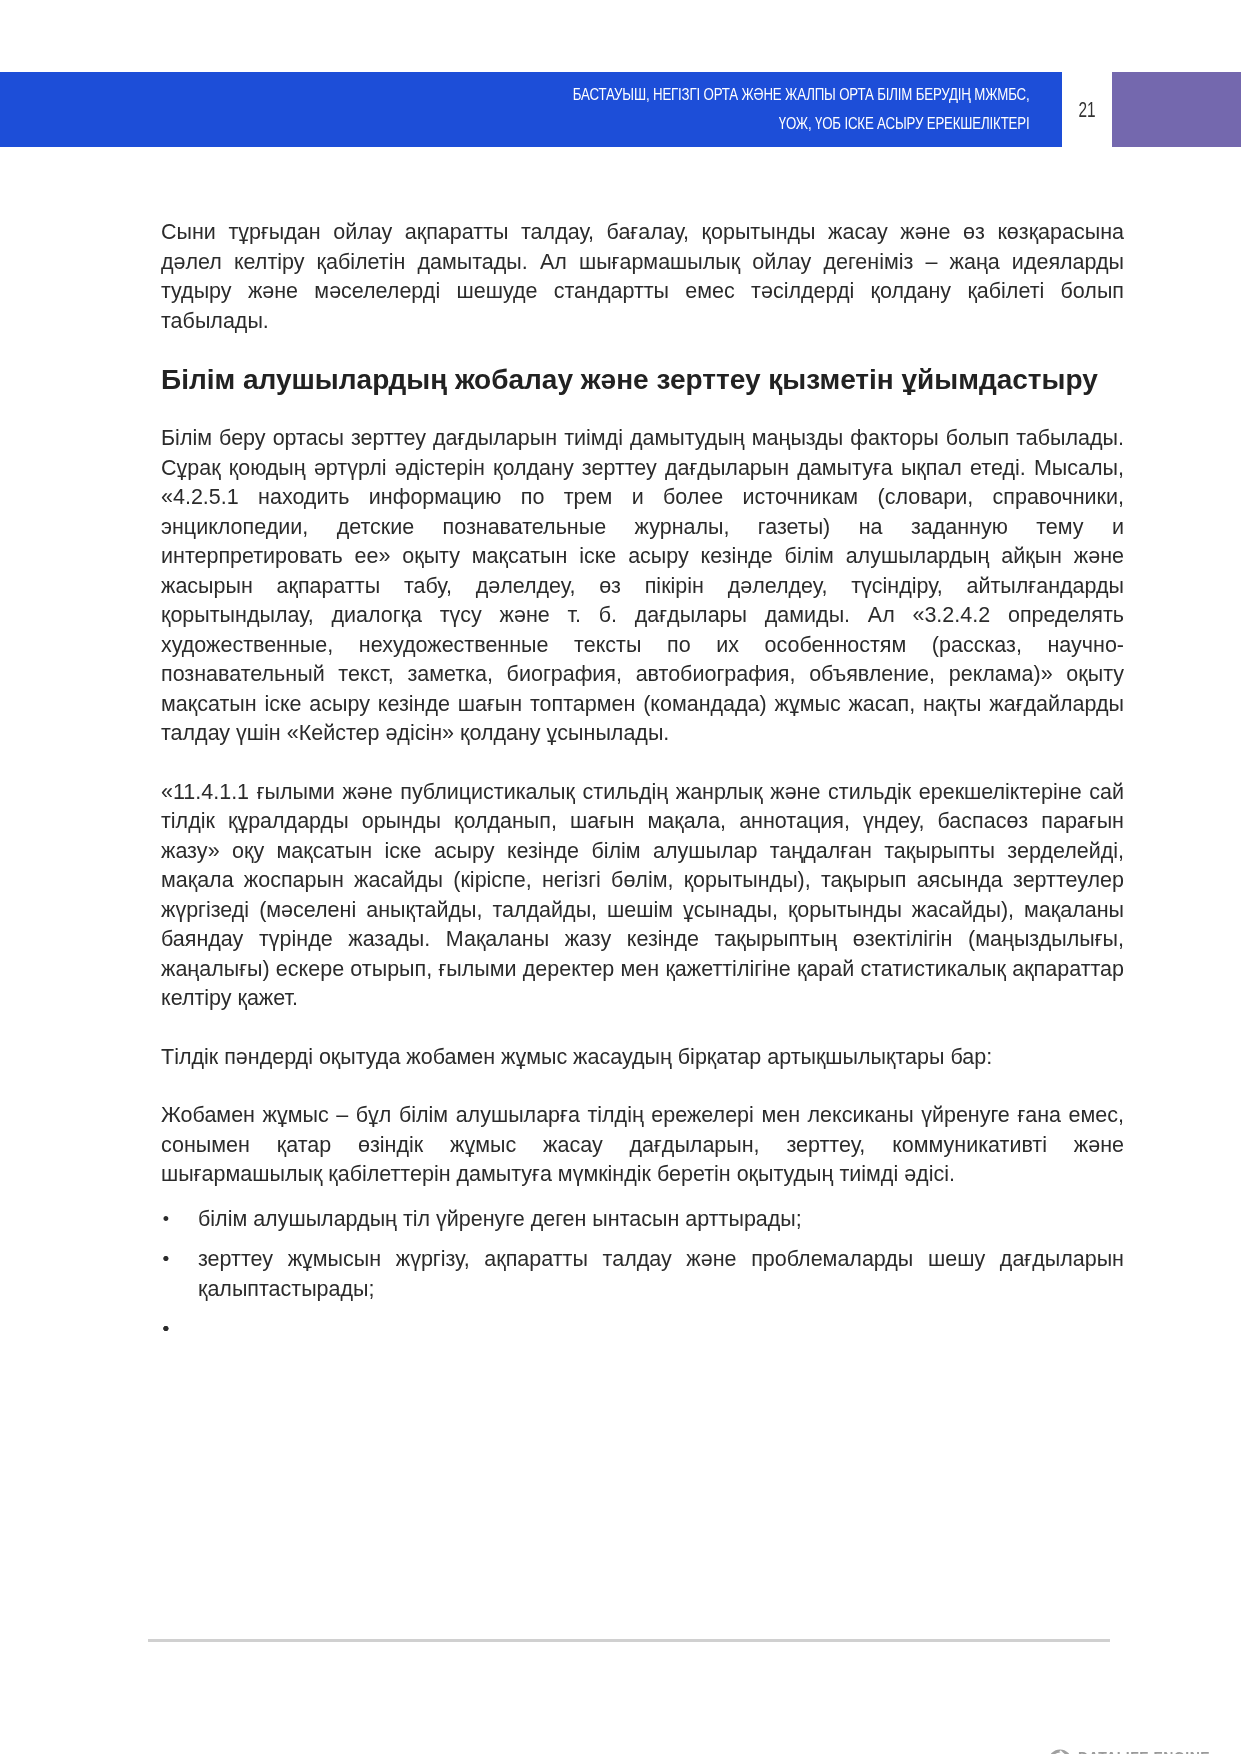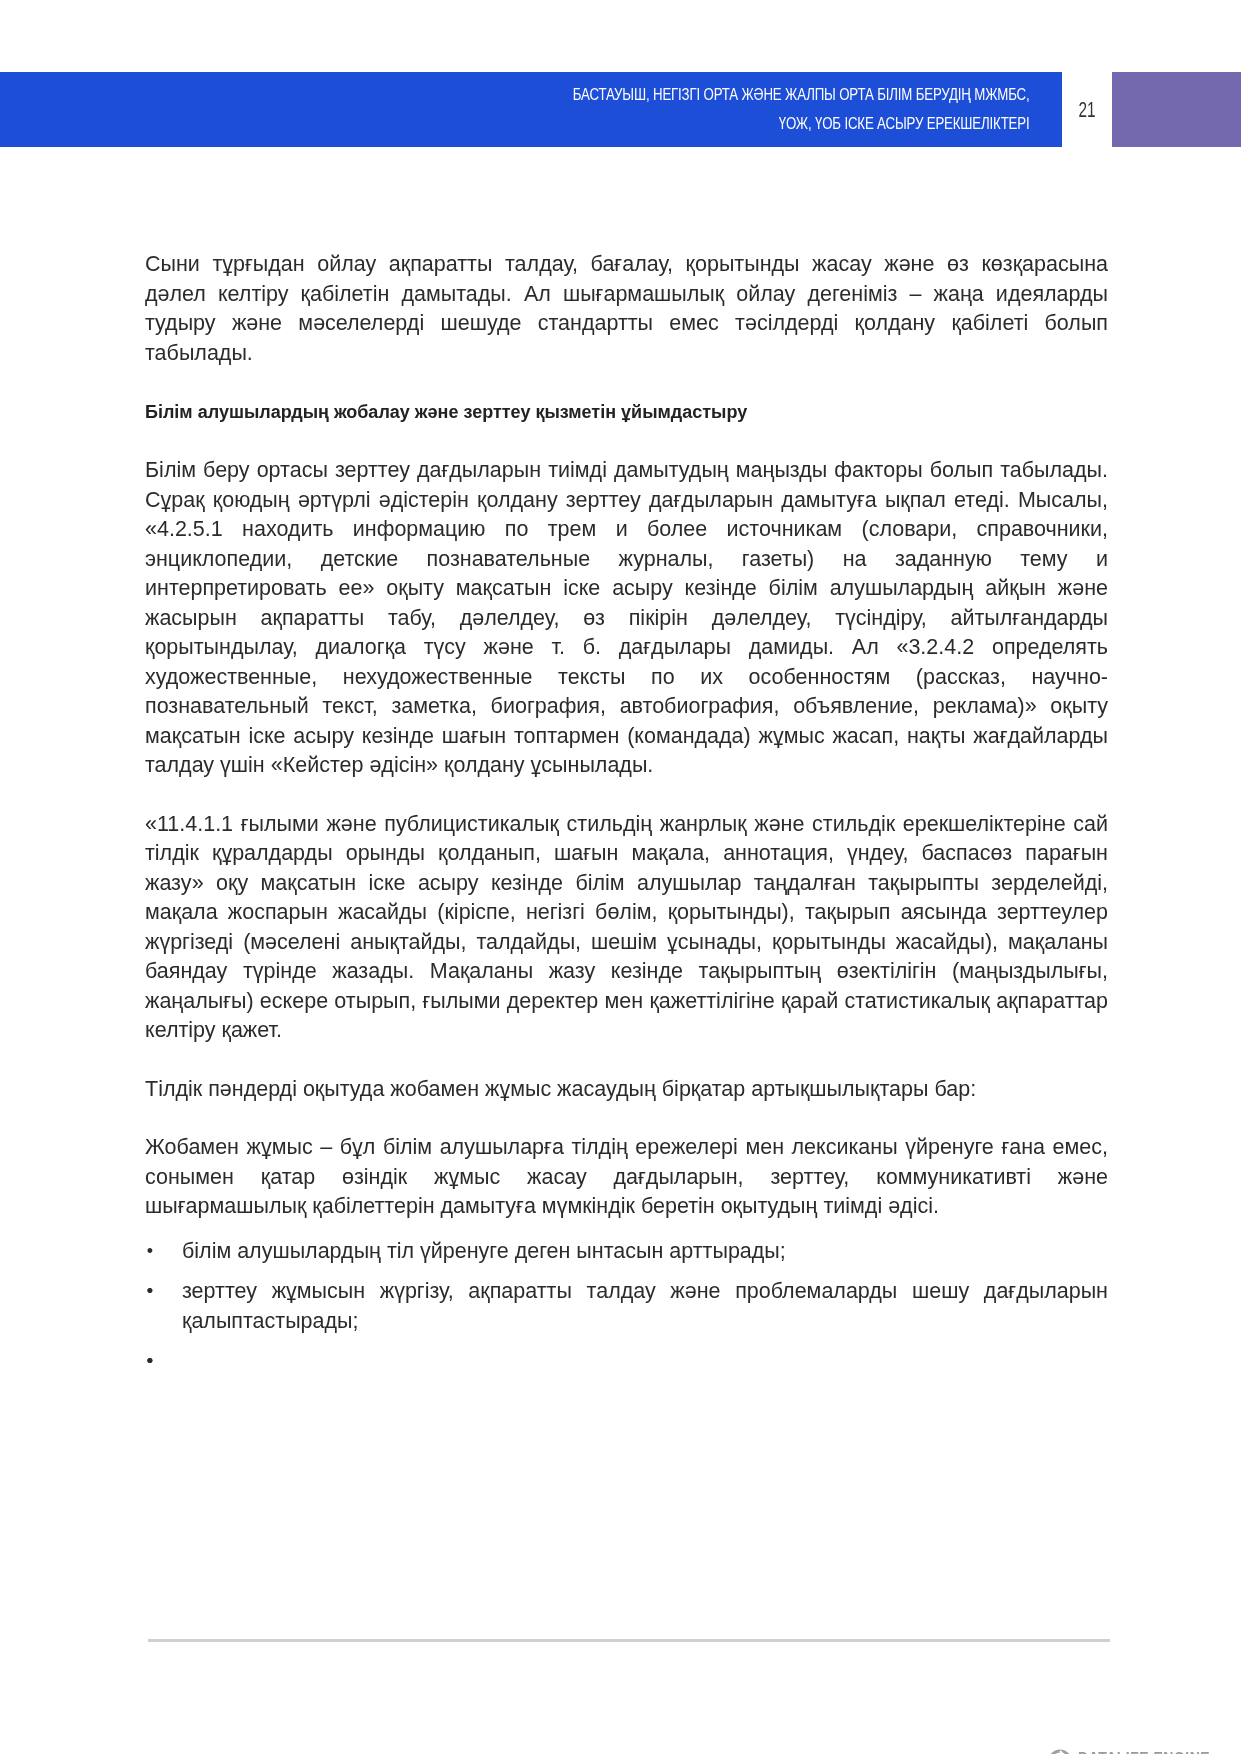--- a/index.html
+++ b/index.html
@@ -21,28 +21,28 @@
   .page-number {
     position: absolute; left: 1062px; top: 72px; width: 50px; height: 75px;
     display: flex; align-items: center; justify-content: center;
     font-size: 22px; color: #333; transform: scaleX(0.7);
   }
   .header-block {
     position: absolute; left: 1112px; top: 72px; width: 129px; height: 75px;
     background: #7468ae;
   }
   .content {
-    position: absolute; left: 145px; top: 218px; width: 963px;
-    font-size: 21.5px; line-height: 29.5px; color: #2b2b2b; margin-top: 32px;
+    position: absolute; left: 161px; top: 218px; width: 963px;
+    font-size: 21.5px; line-height: 29.5px; color: #2b2b2b;
   }
   .content p {
     margin: 0 0 29px 0; text-align: justify;
   }
   .content h2 {
-    margin: 0 0 29px 0; font-size: 18px; line-height: 30px; font-weight: bold; color: #222;
+    margin: 0 0 29px 0; font-size: 28px; line-height: 30px; font-weight: bold; color: #222;
   }
   .content ul { list-style: none; margin: -14px 0 0 0; padding: 0; }
   .content li {
     position: relative; padding-left: 37px; margin-bottom: 11px; text-align: justify;
   }
   .content li .bullet {
     position: absolute; left: 0; top: 0; width: 10px; text-align: center; font-size: 18px;
   }
   .footer-line {
     position: absolute; left: 148px; top: 1639px; width: 962px; height: 3px; background: #d0d0d0;

